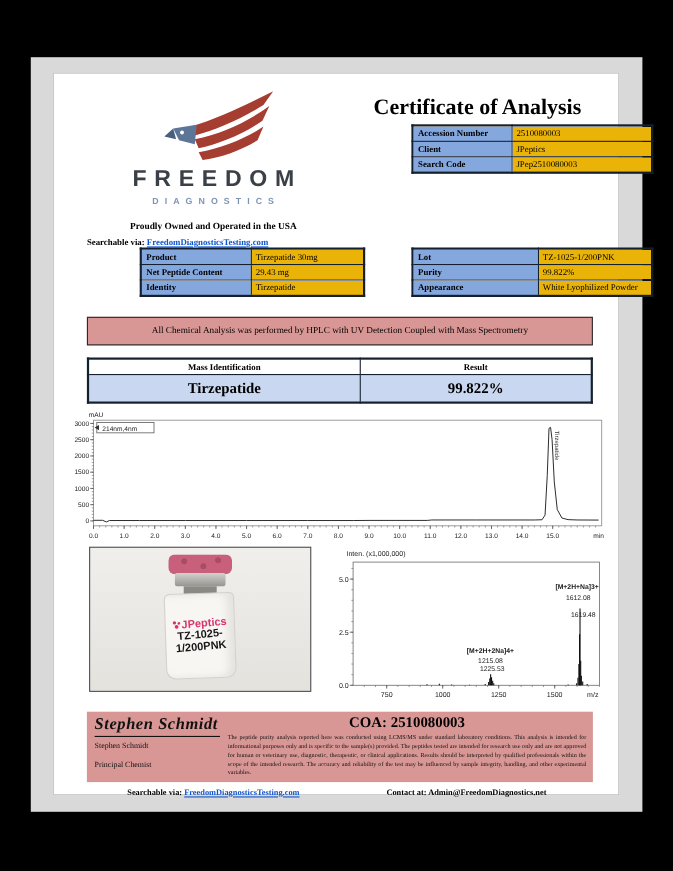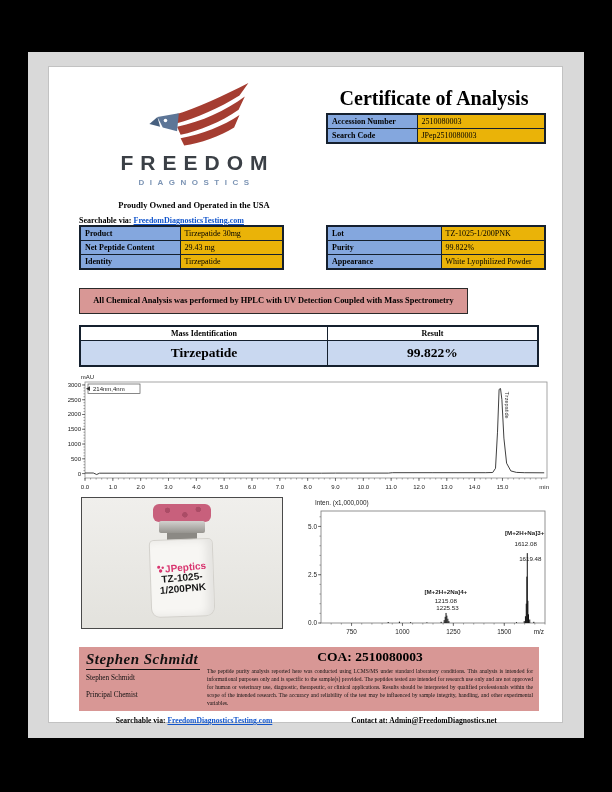--- a/index.html
+++ b/index.html
@@ -19,33 +19,33 @@
          letter-spacing:5.5px;padding-left:5px;color:#7d95b5;margin-top:3px;}
   .tagline{font-weight:700;font-size:8.5px;color:#000;margin-top:13px;}
   .searchable{font-weight:700;font-size:8px;color:#000;margin-top:6px;text-align:left;padding-left:10px;}
   a.doclink{color:#1155cc;text-decoration:underline;font-weight:700;cursor:pointer;}
 
   
   .title{position:absolute;left:265px;top:20px;width:240px;text-align:center;
          font-size:20px;font-weight:700;color:#000;}
 
   
-  table.blue{border-collapse:collapse;table-layout:fixed;}
+  table.blue{border-collapse:collapse;table-layout:fixed;margin-left:48px;}
   table.blue td{border:1px solid #15202e;font-size:8px;padding:2px 3px 2px 4px;height:13px;
                 overflow:hidden;white-space:nowrap;}
   table.blue{border:2px solid #15202e;}
   td.lbl{background:#84a7de;font-weight:700;}
   td.val{background:#eab308;}
   .tbl-info{position:absolute;left:277px;top:46px;width:220px;}
   .tbl-dates{position:absolute;left:277px;top:106px;width:220px;}
   .tbl-product{position:absolute;left:30px;top:158px;width:205px;}
   .tbl-lot{position:absolute;left:277px;top:158px;width:220px;}
 
-  .banner{position:absolute;left:30px;top:221px;width:389px;height:26px;background:#d89795;
-          border:1.5px solid #2a2a2a;text-align:center;font-weight:700;font-size:8.4px;
+  .banner{position:absolute;left:30px;top:221px;width:460px;height:26px;background:#d89795;
+          border:1.5px solid #2a2a2a;text-align:center;font-weight:400;font-size:8.4px;
           line-height:23px;color:#000;}
 
   .mass-tbl{position:absolute;left:30px;top:258px;width:460px;border-collapse:collapse;
             border:2px solid #15202e;table-layout:fixed;}
   .mass-tbl td{border:1px solid #15202e;text-align:center;}
   .mass-tbl .hdr td{font-weight:700;font-size:8px;height:14px;background:#fff;}
   .mass-tbl .dat td{font-weight:700;font-size:13.5px;height:26px;background:#c9d8f0;}
 
   .chrom{position:absolute;left:8px;top:305px;width:496px;height:122px;}
   .photo-box{position:absolute;left:32px;top:430px;width:202px;height:132px;
@@ -110,20 +110,24 @@
       </div>
     </div>
 
     <div class="title">Certificate of Analysis</div>
 
     <table class="blue tbl-info">
       <tbody>
           <tr>
         <td class="lbl" style="width:90px">Accession Number</td>
         <td class="val">2510080003</td>
+          </tr>
+      <tr>
+        <td class="lbl">Client</td>
+        <td class="val">JPeptics</td>
           </tr>
       <tr>
         <td class="lbl">Search Code</td>
         <td class="val">JPep2510080003</td>
           </tr>
     </tbody>
       </table>
 
 
     <table class="blue tbl-product">

